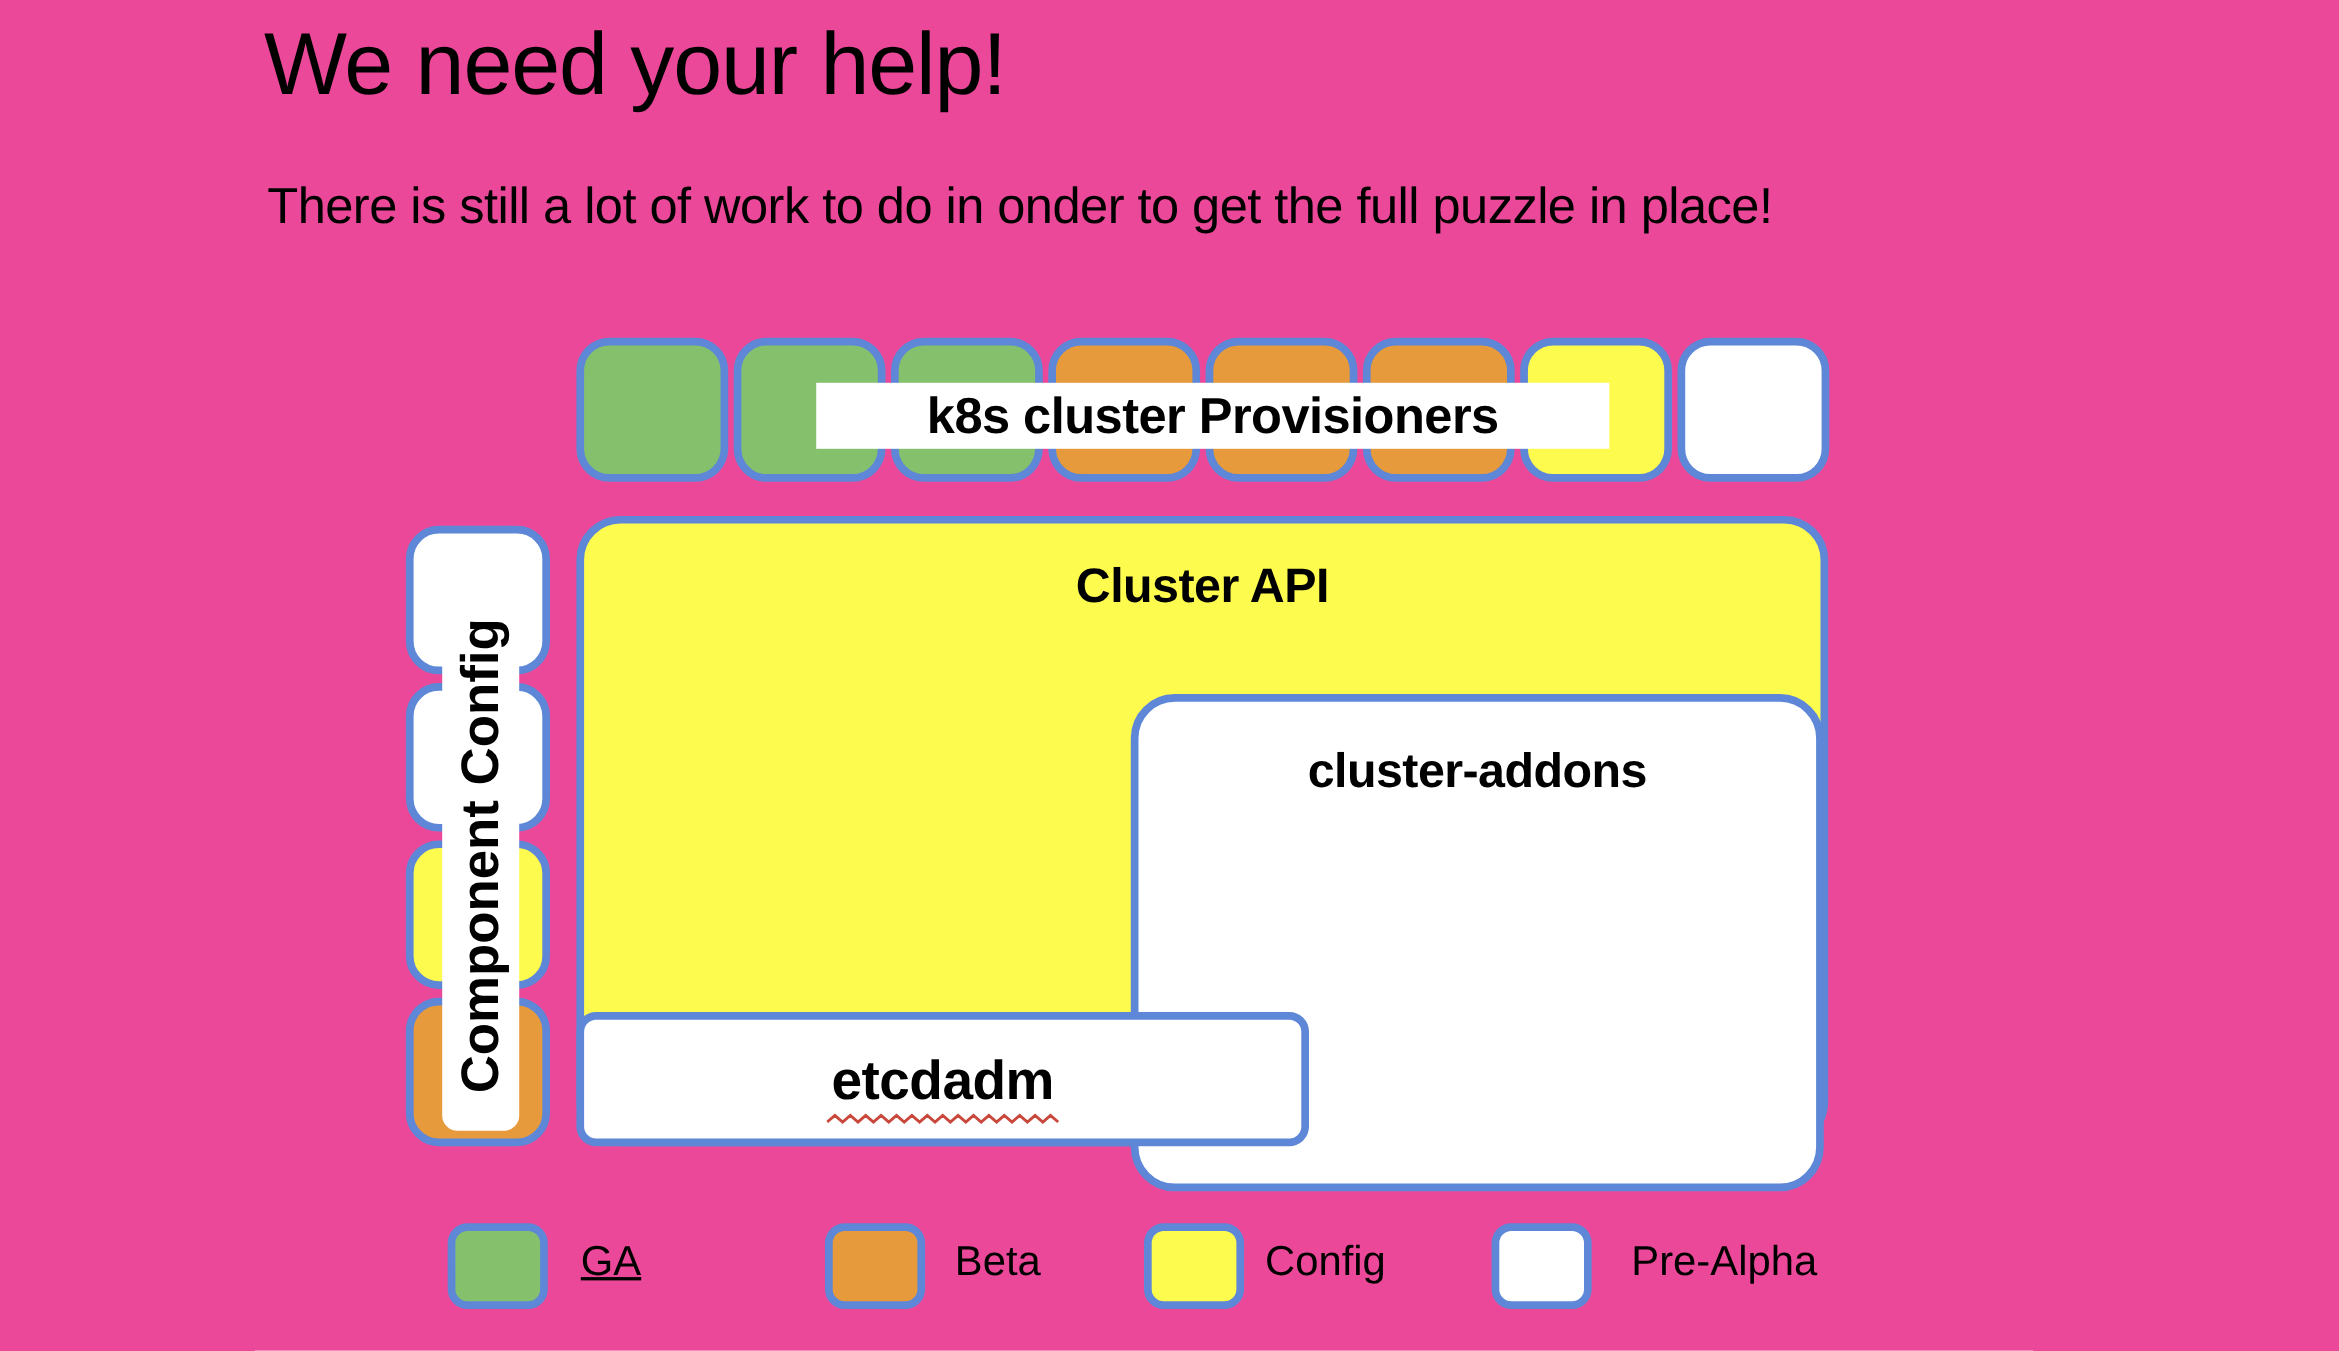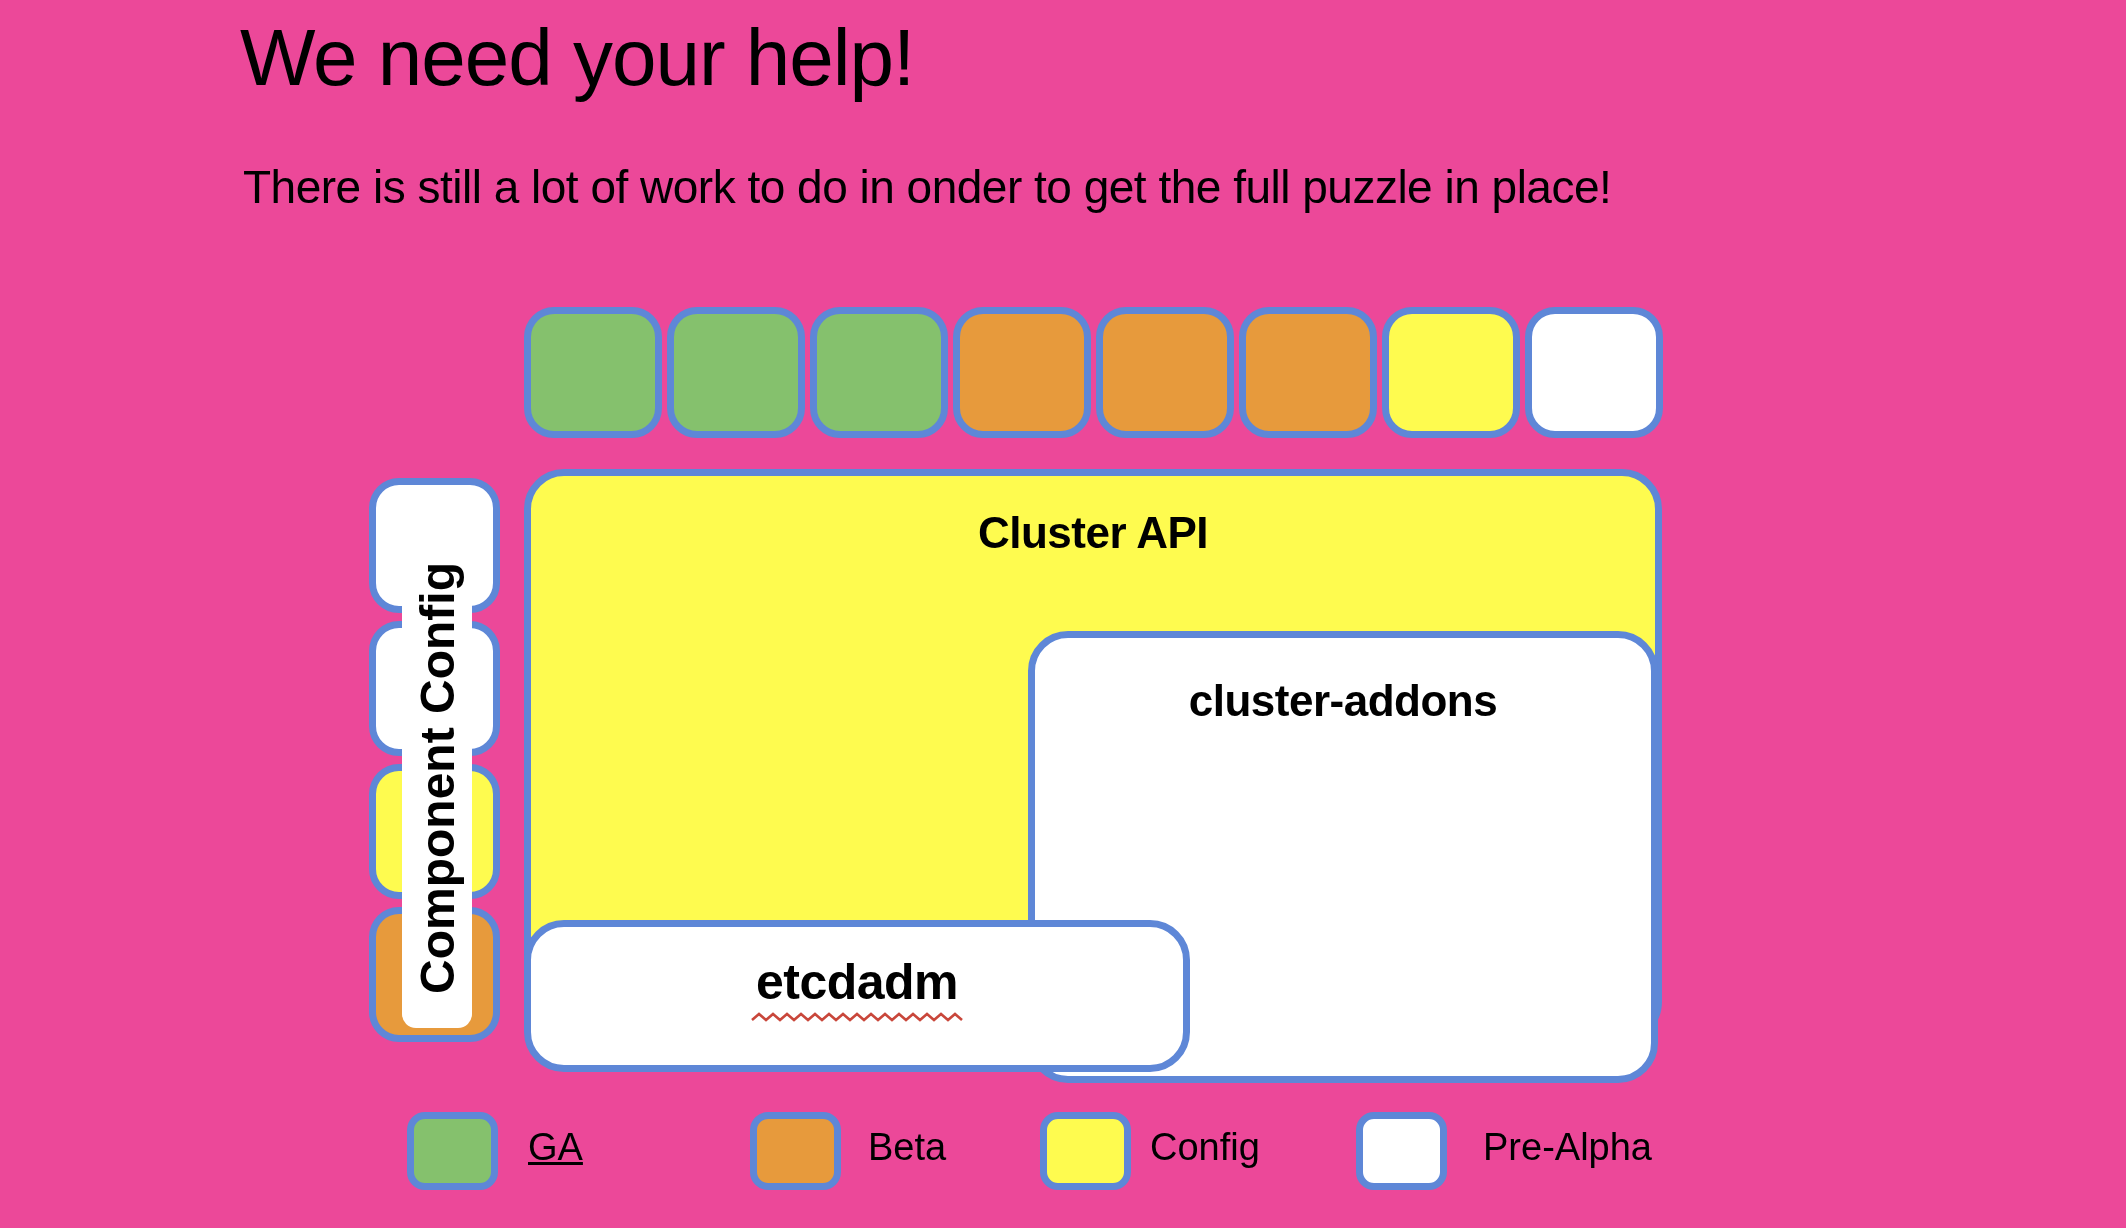--- a/index.html
+++ b/index.html
@@ -36,21 +36,21 @@
   .cc-strip{position:absolute;left:402px;top:528px;width:70px;height:500px;background:#fff;
             border-radius:14px;z-index:12;}
   .cc-strip span{position:absolute;left:50%;top:50%;transform:translate(-50%,-50%) rotate(-90deg);
             font-size:48px;font-weight:700;white-space:nowrap;}
 
   
   .big{border-radius:40px;}
   .box-cluster-api{left:524px;top:469px;width:1138px;height:573px;z-index:1;}
   .box-cluster-addons{left:1028px;top:631px;width:630px;height:452px;z-index:2;}
   .box-kubeadm{left:766px;top:775px;width:671px;height:267px;z-index:3;}
-  .box-etcdadm{left:524px;top:920px;width:666px;height:152px;z-index:4;}
+  .box-etcdadm{left:524px;top:920px;width:666px;height:122px;z-index:4;border-radius:18px;}
   .big .lbl{display:block;text-align:center;font-size:44px;font-weight:700;letter-spacing:-0.5px;}
   .box-cluster-api .lbl{margin-top:32px;}
   .box-cluster-addons .lbl{margin-top:38px;}
   .box-kubeadm .lbl{margin-top:32px;}
   .box-etcdadm .lbl{margin-top:26px;font-size:50px;}
   .squiggle{position:absolute;left:50%;transform:translateX(-50%);top:84px;}
 
   
   .lg-swatch{top:1112px;width:91px;height:78px;border-radius:18px;}
   .lg-ga{left:407px;} .lg-beta{left:750px;} .lg-alpha{left:1040px;} .lg-prealpha{left:1356px;}
@@ -68,20 +68,23 @@
 
   <div class="piece sq sq0 st-ga"></div>
   <div class="piece sq sq1 st-ga"></div>
   <div class="piece sq sq2 st-ga"></div>
   <div class="piece sq sq3 st-beta"></div>
   <div class="piece sq sq4 st-beta"></div>
   <div class="piece sq sq5 st-beta"></div>
   <div class="piece sq sq6 st-alpha"></div>
   <div class="piece sq sq7 st-pre-alpha"></div>
 
+  <div class="k8s-strip">
+    <span>k8s cluster Provisioners</span>
+  </div>
 
   <div class="piece col col0 st-pre-alpha"></div>
   <div class="piece col col1 st-pre-alpha"></div>
   <div class="piece col col2 st-alpha"></div>
   <div class="piece col col3 st-beta"></div>
 
   <div class="cc-strip">
     <span>Component Config</span>
   </div>
 

